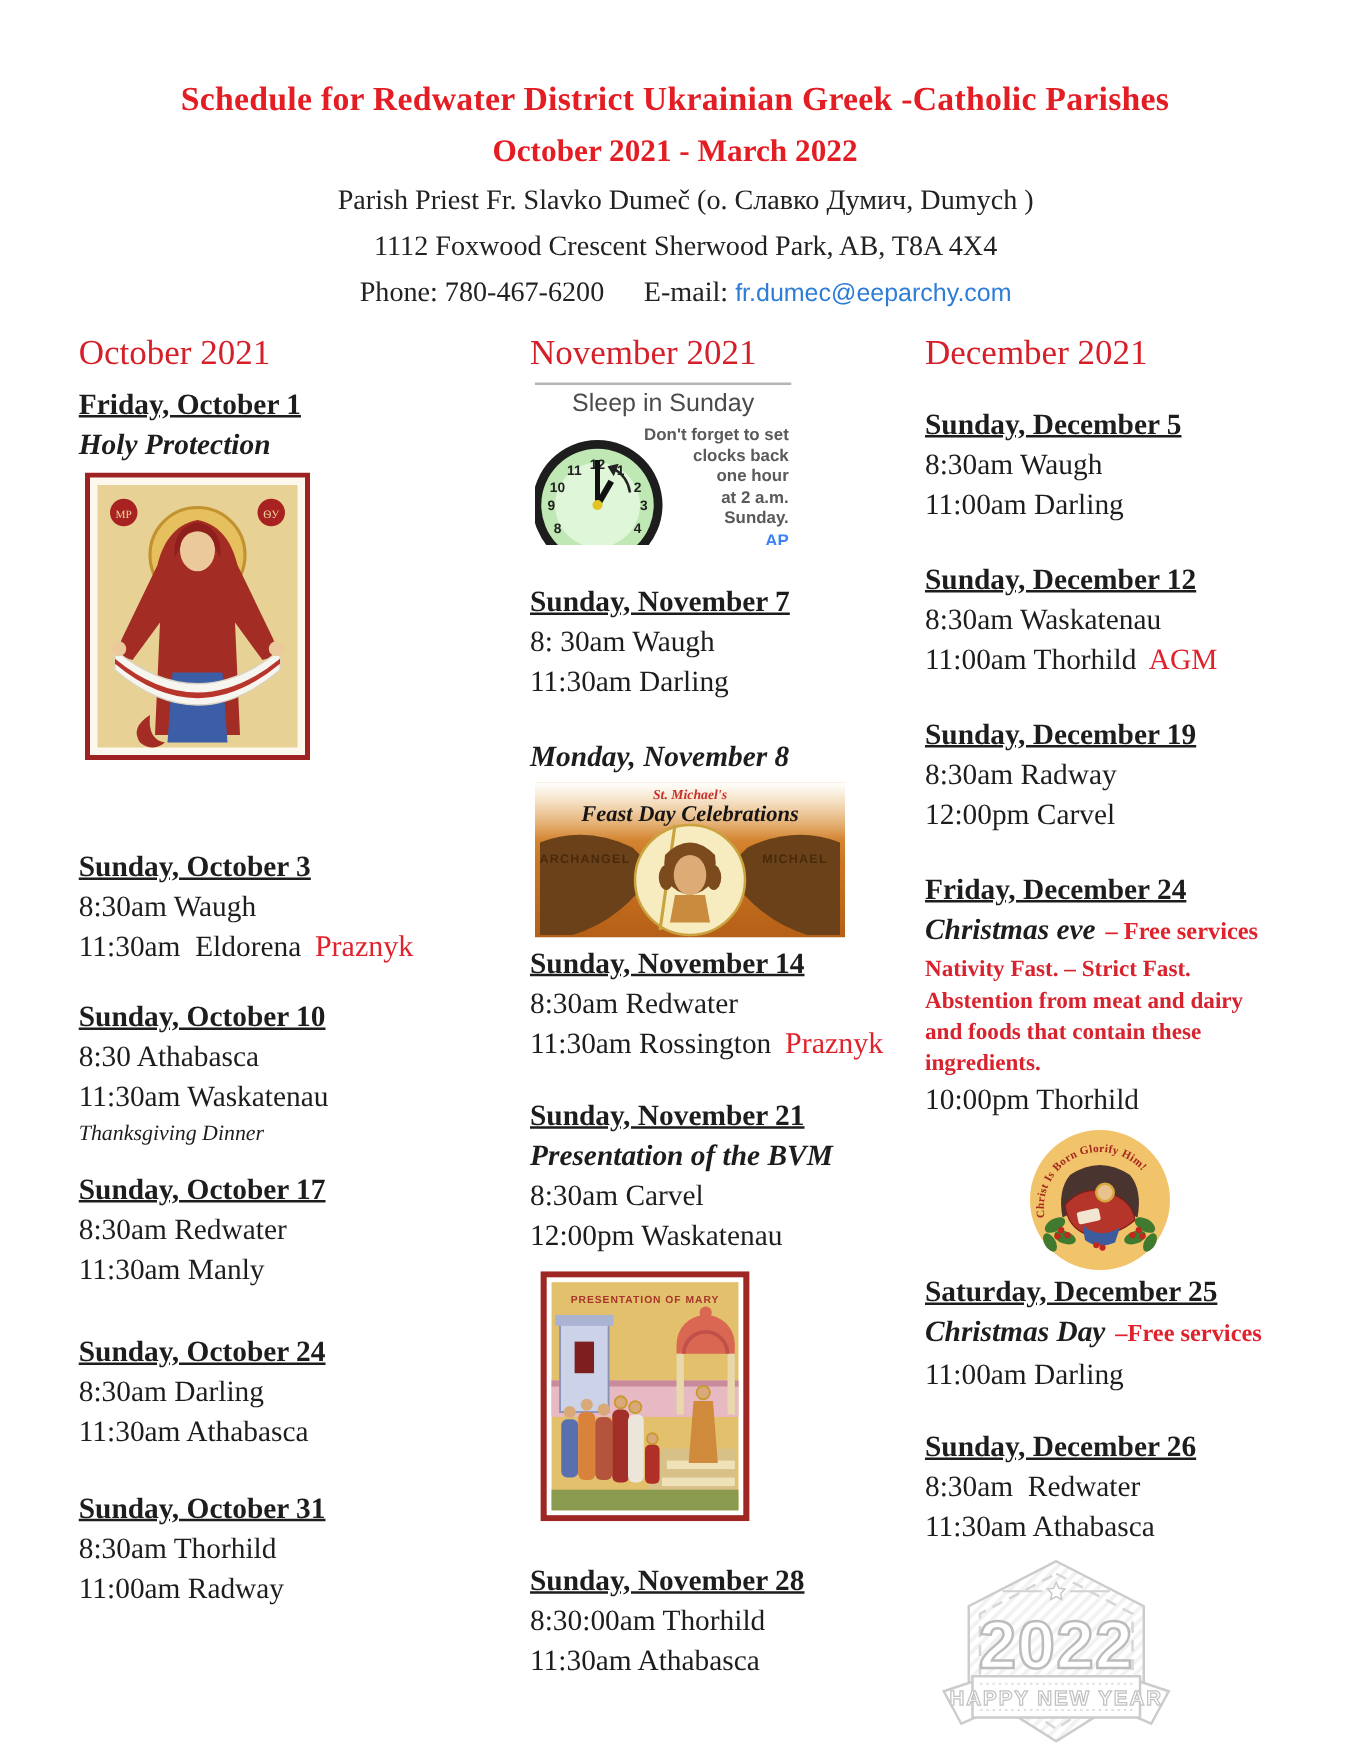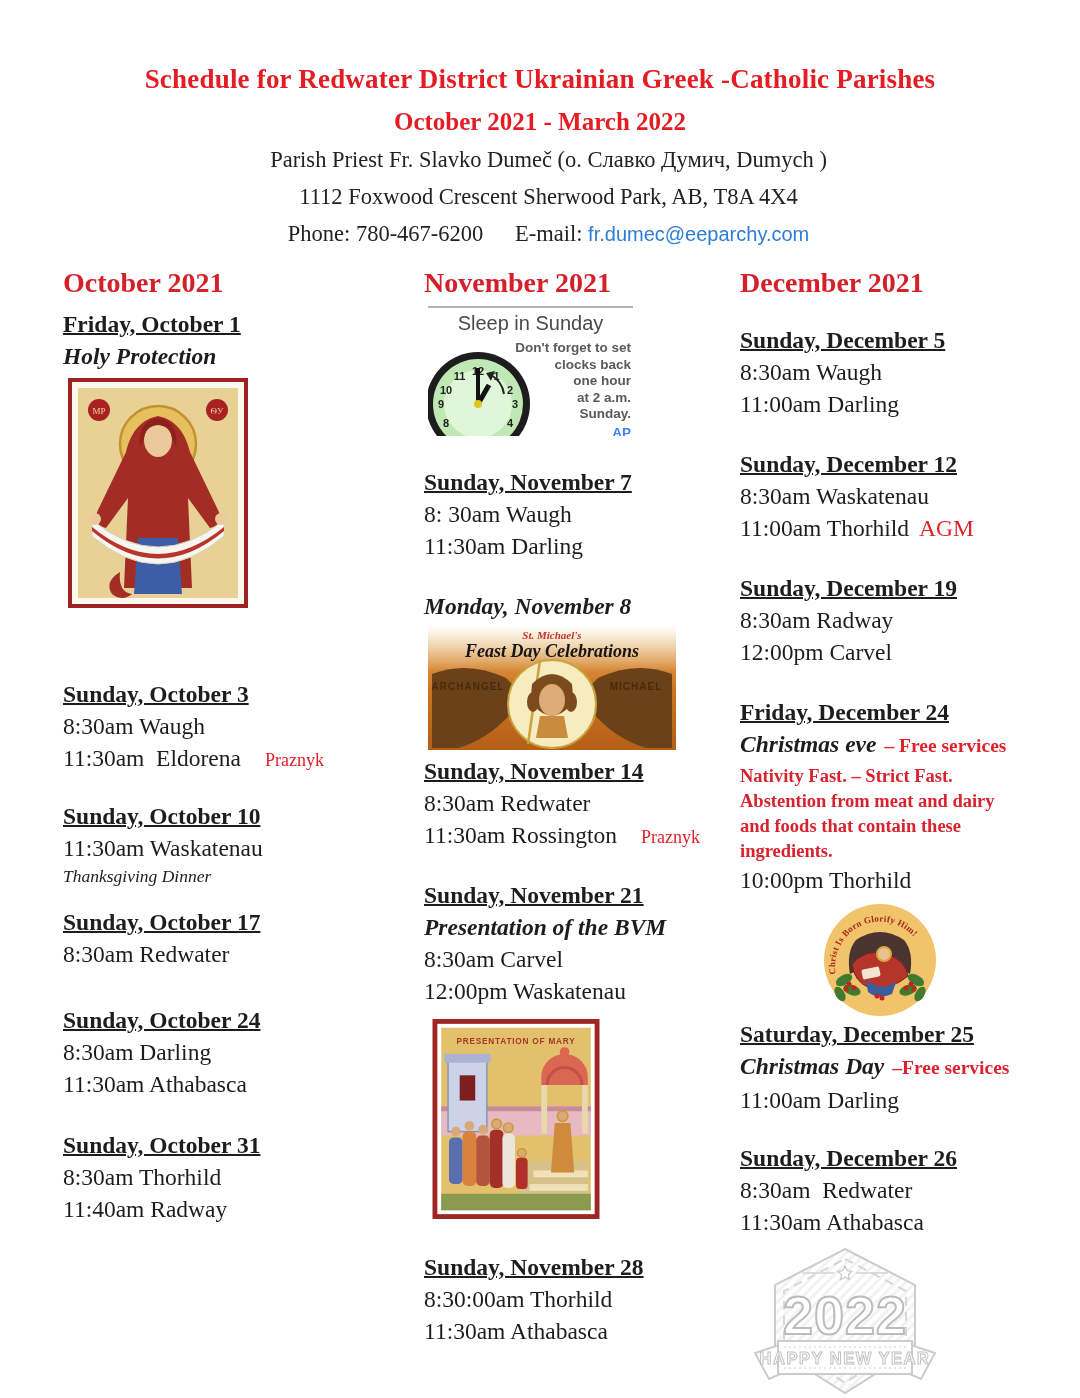--- a/index.html
+++ b/index.html
@@ -13,29 +13,29 @@
   .hdr h2 { font-size:25px; font-weight:bold; color:#e31d23; margin-top:13px; }
   .hdr p  { font-size:22.5px; margin-top:11px; color:#222;padding-left:17px; }
   .hdr .gap { margin-left:26px; }
   .email { font-family:"Liberation Sans",sans-serif; font-size:20px; color:#2d7cd6; text-decoration:none; }
 
   
   .col  { position:absolute; top:266px; }
   .col1 { left:63px;  width:315px; }
   .col2 { left:424px; width:305px; }
   .col3 { left:740px; width:318px; }
-  .month { font-size:28px; font-weight:bold; color:#d5202a; line-height:34px; }
+  .month { font-size:28px; font-weight:normal; color:#d5202a; line-height:34px; }
 
   .date { font-size:23.5px; font-weight:bold; text-decoration:underline; text-decoration-thickness:2px; line-height:32px; }
   .date.noline { text-decoration:none; font-style:italic; }
   .svc  { font-size:23.5px; line-height:32px; }
   .feast{ font-size:23.5px; font-weight:bold; font-style:italic; line-height:32px; }
   .note { font-size:17.5px; font-style:italic; line-height:24px; }
   .tag  { color:#e0222c; }
-  .tag.sm { font-size:18px; margin-left:24px; }
+  .tag.sm { font-size:24px; margin-left:11px; }
   .tag.lg { font-size:23.5px; margin-left:10px; }
   .ftag { color:#e0222c; font-size:19.5px; font-weight:bold; font-style:normal; margin-left:8px; }
   .tag:empty,.ftag:empty{ display:none; }
   .rednote { color:#d8232e; font-weight:bold; font-size:18.5px; line-height:25px; max-width:268px; margin-top:2px; }
 
   
   .sleep { position:relative; width:205px; height:130px; margin-top:6px; margin-left:4px;
            border-top:2px solid #b5b5b5; overflow:hidden; font-family:"Liberation Sans",sans-serif; }
   .sleep .t { text-align:center; color:#4a4a4a; font-size:20px; margin-top:4px; }
   .sleep .lines { position:absolute; right:2px; top:32px; text-align:right; color:#5a5a5a;
@@ -92,39 +92,41 @@
     </div>
 
     <div class="entry" style="margin-top:70px">
       <div class="date">Sunday, October 3</div>
       <div class="svc"><span>8:30am Waugh</span></div>
       <div class="svc"><span>11:30am &nbsp;Eldorena</span><span class="tag sm">Praznyk</span></div>
     </div>
 
     <div class="entry" style="margin-top:24px">
       <div class="date">Sunday, October 10</div>
+      <div class="svc"><span>8:30 Athabasca</span></div>
       <div class="svc"><span>11:30am Waskatenau</span></div>
       <div class="note">Thanksgiving Dinner</div>
     </div>
 
     <div class="entry" style="margin-top:18px">
       <div class="date">Sunday, October 17</div>
       <div class="svc"><span>8:30am Redwater</span></div>
+      <div class="svc"><span>11:30am Manly</span></div>
     </div>
 
     <div class="entry" style="margin-top:34px">
       <div class="date">Sunday, October 24</div>
       <div class="svc"><span>8:30am Darling</span></div>
       <div class="svc"><span>11:30am Athabasca</span></div>
     </div>
 
     <div class="entry" style="margin-top:29px">
       <div class="date">Sunday, October 31</div>
       <div class="svc"><span>8:30am Thorhild</span></div>
-      <div class="svc"><span>11:40am Radway</span></div>
+      <div class="svc"><span>11:00am Radway</span></div>
     </div>
   </section>
 
   <section class="col col2">
     <div class="month">November 2021</div>
 
     <div class="sleep">
       <div class="t">Sleep in Sunday</div>
       <div class="lines">
         <div>Don't forget to set</div>

